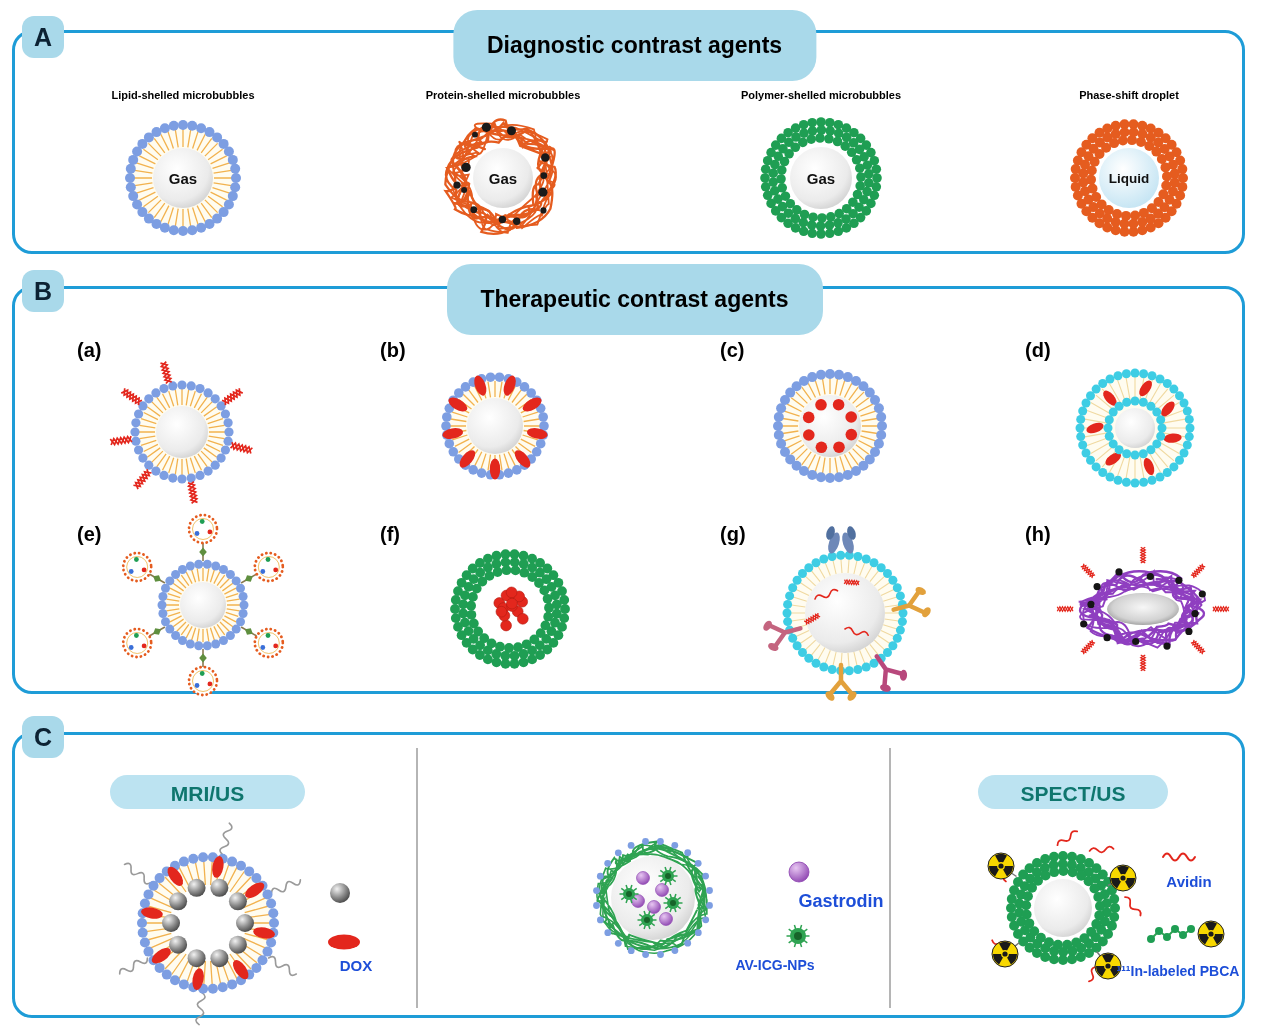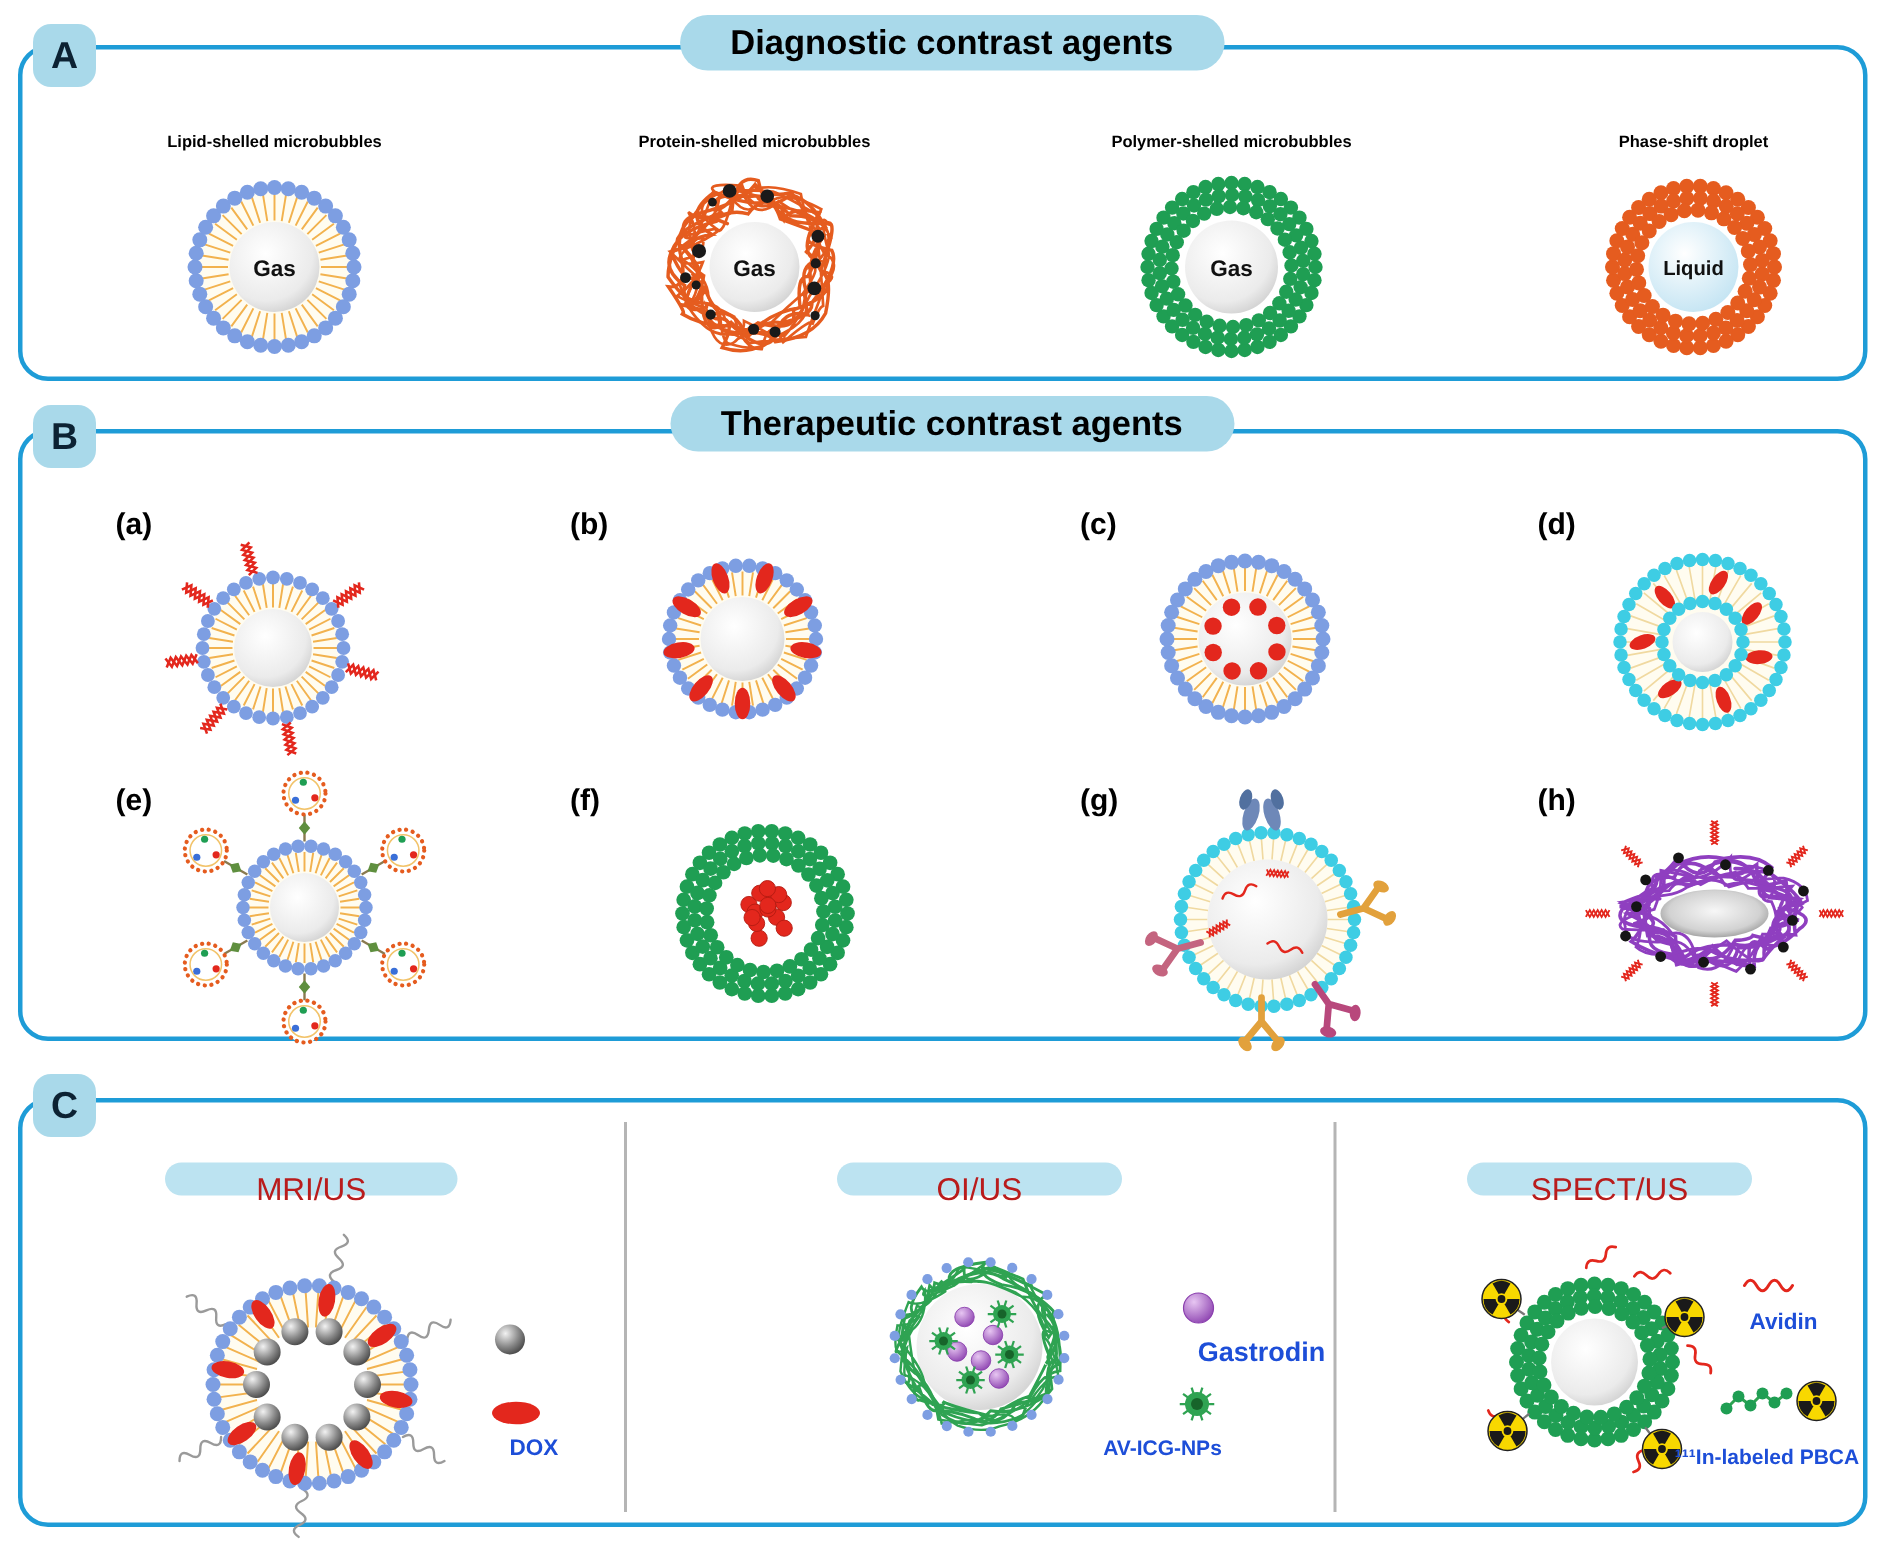--- a/index.html
+++ b/index.html
@@ -6,29 +6,29 @@
   html,body{background:#fff;}
   body{width:1269px;height:1028px;position:relative;font-family:"Liberation Sans",sans-serif;overflow:hidden;}
   .page{position:absolute;inset:0;}
   .panel{position:absolute;border:3px solid var(--accent,#1e9cd7);border-radius:20px;background:#fff;}
   #panelA{left:12px;top:30px;width:1233px;height:224px;}
   #panelB{left:12px;top:286px;width:1233px;height:408px;}
   #panelC{left:12px;top:732px;width:1233px;height:286px;}
   .badge{position:absolute;left:22px;width:42px;height:42px;border-radius:12px;background:var(--pill-bg,#a9d9ea);
          display:flex;align-items:center;justify-content:center;font-size:25px;font-weight:bold;color:#0c2233;z-index:3;}
   .main-pill{position:absolute;left:50%;transform:translateX(-50%);background:var(--pill-bg,#a9d9ea);border-radius:24px;
-         padding:5px 34px;font-size:23px;font-weight:bold;color:#000;z-index:3;white-space:nowrap;}
+         padding:22px 34px;font-size:23px;font-weight:bold;color:#000;z-index:3;white-space:nowrap;}
   .a-item{position:absolute;width:240px;top:52px;text-align:center;}
   .a-title{font-size:11px;font-weight:bold;line-height:20px;color:#000;}
   .a-item svg{display:block;margin:8px auto 0;}
   .b-item{position:absolute;}
   .b-item .it-label{position:absolute;left:0;top:4px;font-size:20px;font-weight:bold;white-space:nowrap;color:#000;}
   .b-item svg{position:absolute;}
-  .sub-pill{position:absolute;background:#bce3f1;border-radius:20px;height:22px;line-height:38px;text-align:center;
-         font-size:21px;font-weight:normal;color:#b91c1c;z-index:2;}
+  .sub-pill{position:absolute;background:#bce3f1;border-radius:20px;height:34px;line-height:38px;text-align:center;
+         font-size:21px;font-weight:bold;color:#0f766e;z-index:2;}
   .divider{position:absolute;width:2px;background:#b5b5b5;top:13px;height:260px;}
   .c-fig{position:absolute;}
   .legend-label{position:absolute;font-weight:bold;text-align:center;color:#1d4ed8;}
   svg text{font-family:"Liberation Sans",sans-serif;font-weight:bold;text-anchor:middle;fill:#111;}
   .core-label{font-size:15px;}
   .core-label-sm{font-size:13.5px;}
 </style>
 </head>
 <body>
 
@@ -1055,21 +1055,20 @@
         <circle cx="144.9" cy="93.3" r="9" fill="url(#gMetal)"></circle>
       </svg>
     <svg class="c-fig" width="26" height="26" viewBox="0 0 26 26" style="left:312px;top:145px">
         <circle cx="13" cy="13" r="10" fill="url(#gMetal)"></circle>
       </svg>
     <svg class="c-fig" width="40" height="22" viewBox="0 0 40 22" style="left:309px;top:196px">
         <ellipse cx="20" cy="11" rx="16" ry="7.5" fill="#e3271d"></ellipse>
       </svg>
     <div class="legend-label" style="left:291px;top:222px;width:100px;font-size:15px">DOX</div>
 
-    <div class="sub-pill" style="left:543px;top:40px;width:190px">OI/US</div>
     <svg class="c-fig" width="150" height="150" viewBox="0 0 150 150" style="left:563px;top:88px">
         <circle cx="75" cy="75" r="57" fill="#fff"></circle>
         <circle cx="75" cy="75" r="42" fill="url(#gCore)"></circle>
         <path d="M120.2 53.5Q132.7 67.2 119.3 86.0Q120.2 85.3 108.3 107.7Q96.8 111.1 83.9 121.4Q58.4 115.3 50.5 111.4Q54.6 116.6 34.8 110.3Q31.7 112.3 30.5 96.4Q31.0 99.8 24.8 84.8Q21.4 84.0 26.0 70.3Q21.6 72.3 25.1 56.0Q43.2 48.9 45.1 32.2Q55.8 36.1 63.9 28.7Q78.9 22.2 90.6 29.4Q115.1 40.5 124.2 51.0Q124.7 75.8 127.3 86.8Q119.7 89.1 119.3 107.6Q99.3 120.5 82.4 117.5Q69.2 133.2 50.0 120.2Q46.6 113.2 26.4 98.9Q31.9 98.9 21.5 70.9Q30.3 70.6 22.6 53.6Q37.0 55.1 41.8 37.4Q47.2 35.0 60.0 30.1Q61.9 28.3 83.7 21.2Q74.3 17.4 104.0 29.7Q111.8 50.3 119.5 57.7Q130.0 69.2 128.9 84.6Q118.7 79.1 120.2 105.9Q104.1 113.0 89.3 116.2Q81.7 131.0 53.1 119.3Q48.6 116.3 33.6 93.4Q19.2 85.5 28.5 57.6Q34.0 52.7 50.3 30.8Q41.7 39.4 64.8 22.9Q63.5 36.7 83.2 23.1Q102.6 30.9 119.7 40.1Q107.3 47.4 121.1 68.6Q130.3 54.6 120.5 81.7Q121.4 86.3 123.3 102.9Q117.1 112.1 100.0 111.8Q88.8 131.5 74.6 119.1Q62.1 118.0 43.8 113.4Q34.6 108.7 26.4 88.5Q19.2 74.1 34.5 55.1Q23.7 51.5 36.3 34.9Q39.9 41.9 56.4 32.9Q48.5 22.3 79.2 18.5Q71.1 26.5 89.7 33.4Q110.9 35.9 122.0 52.3Q129.4 63.3 128.7 90.9Q113.0 92.7 103.9 120.6Q90.0 127.0 76.6 125.3Q65.4 118.9 47.2 117.0Q40.9 120.3 34.5 101.1Q42.4 97.3 20.3 78.0Q16.1 81.1 29.7 57.5" fill="none" stroke="#2fa352" stroke-width="1.9" stroke-linecap="round"></path>
         <path d="M40.0 110.7Q29.1 107.3 22.3 91.2Q22.9 74.7 30.2 63.5Q40.2 55.4 38.5 37.2Q32.8 45.9 58.6 33.7Q54.3 36.8 76.6 20.9Q79.2 24.4 94.0 25.5Q93.7 31.8 114.8 42.8Q120.7 48.7 118.4 68.8Q124.1 72.9 127.8 96.0Q122.7 91.2 110.0 109.3Q95.1 121.1 76.5 127.2Q61.4 125.8 47.5 123.3Q44.6 101.6 26.1 94.0Q23.4 95.6 26.7 75.4Q15.7 85.0 20.3 60.6Q37.4 62.0 41.7 33.6Q50.0 44.2 60.8 23.6Q62.5 18.7 93.4 28.9Q83.9 22.8 110.3 34.3Q105.3 29.8 116.9 48.6Q115.8 54.5 123.1 65.9Q112.4 58.8 121.0 80.2Q123.6 96.4 113.6 108.0Q115.4 111.2 98.8 124.1Q96.4 116.3 74.6 123.1Q67.9 123.7 49.8 126.1Q43.4 99.7 32.0 92.5Q29.7 81.9 27.7 64.6Q15.2 76.8 27.7 45.1Q35.5 49.0 52.2 38.0Q50.7 27.9 74.4 31.5Q83.0 31.2 103.2 41.5Q119.8 40.9 126.8 65.2Q126.1 65.6 126.5 79.5Q121.1 91.5 121.3 104.1Q112.1 122.8 88.3 127.9Q76.4 132.9 60.5 127.4Q50.2 122.2 38.1 97.8Q35.4 86.2 20.5 69.9Q27.7 67.7 33.3 47.3Q38.1 51.7 47.4 37.5Q55.1 30.3 69.8 31.7Q75.9 28.5 99.3 38.8Q116.0 49.3 118.7 65.2Q114.7 67.2 124.6 85.5" fill="none" stroke="#2fa352" stroke-width="1.6" stroke-linecap="round"></path>
         <circle cx="131.5" cy="82.4" r="3.4" fill="#7d9ee2"></circle>
         <circle cx="127.7" cy="96.8" r="3.4" fill="#7d9ee2"></circle>
         <circle cx="120.3" cy="109.7" r="3.4" fill="#7d9ee2"></circle>
         <circle cx="109.7" cy="120.2" r="3.4" fill="#7d9ee2"></circle>
         <circle cx="96.9" cy="127.6" r="3.4" fill="#7d9ee2"></circle>

